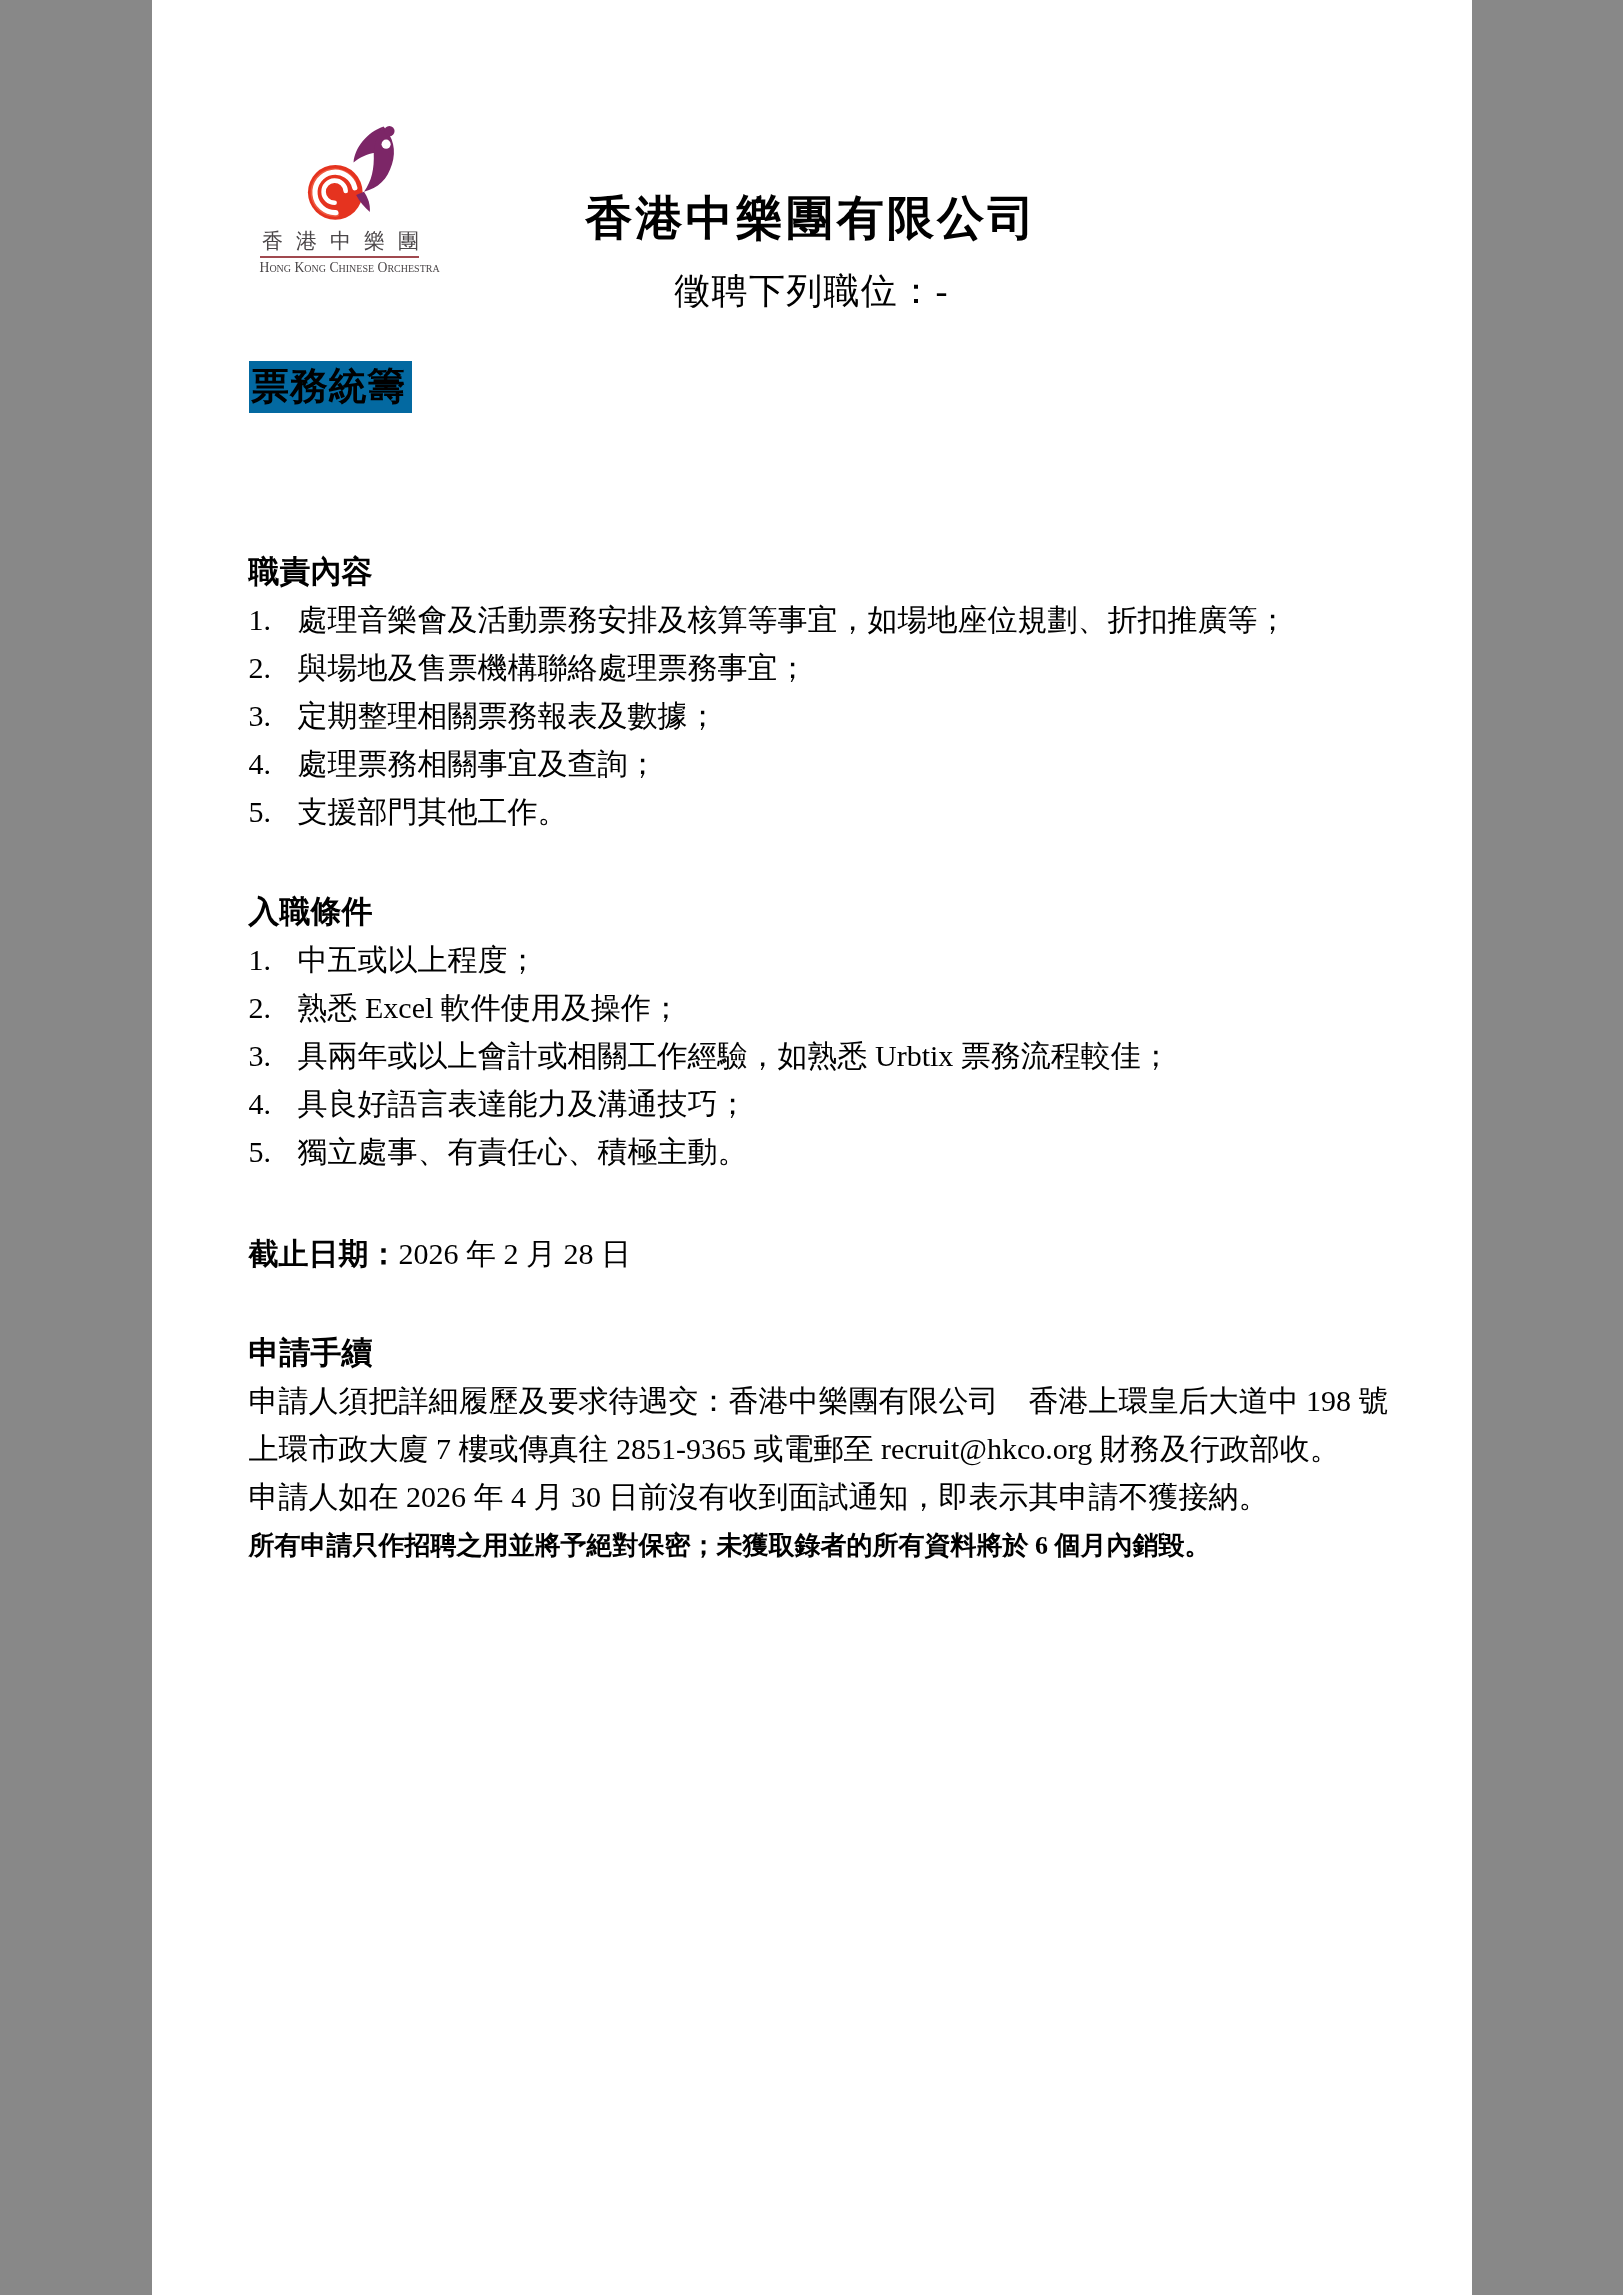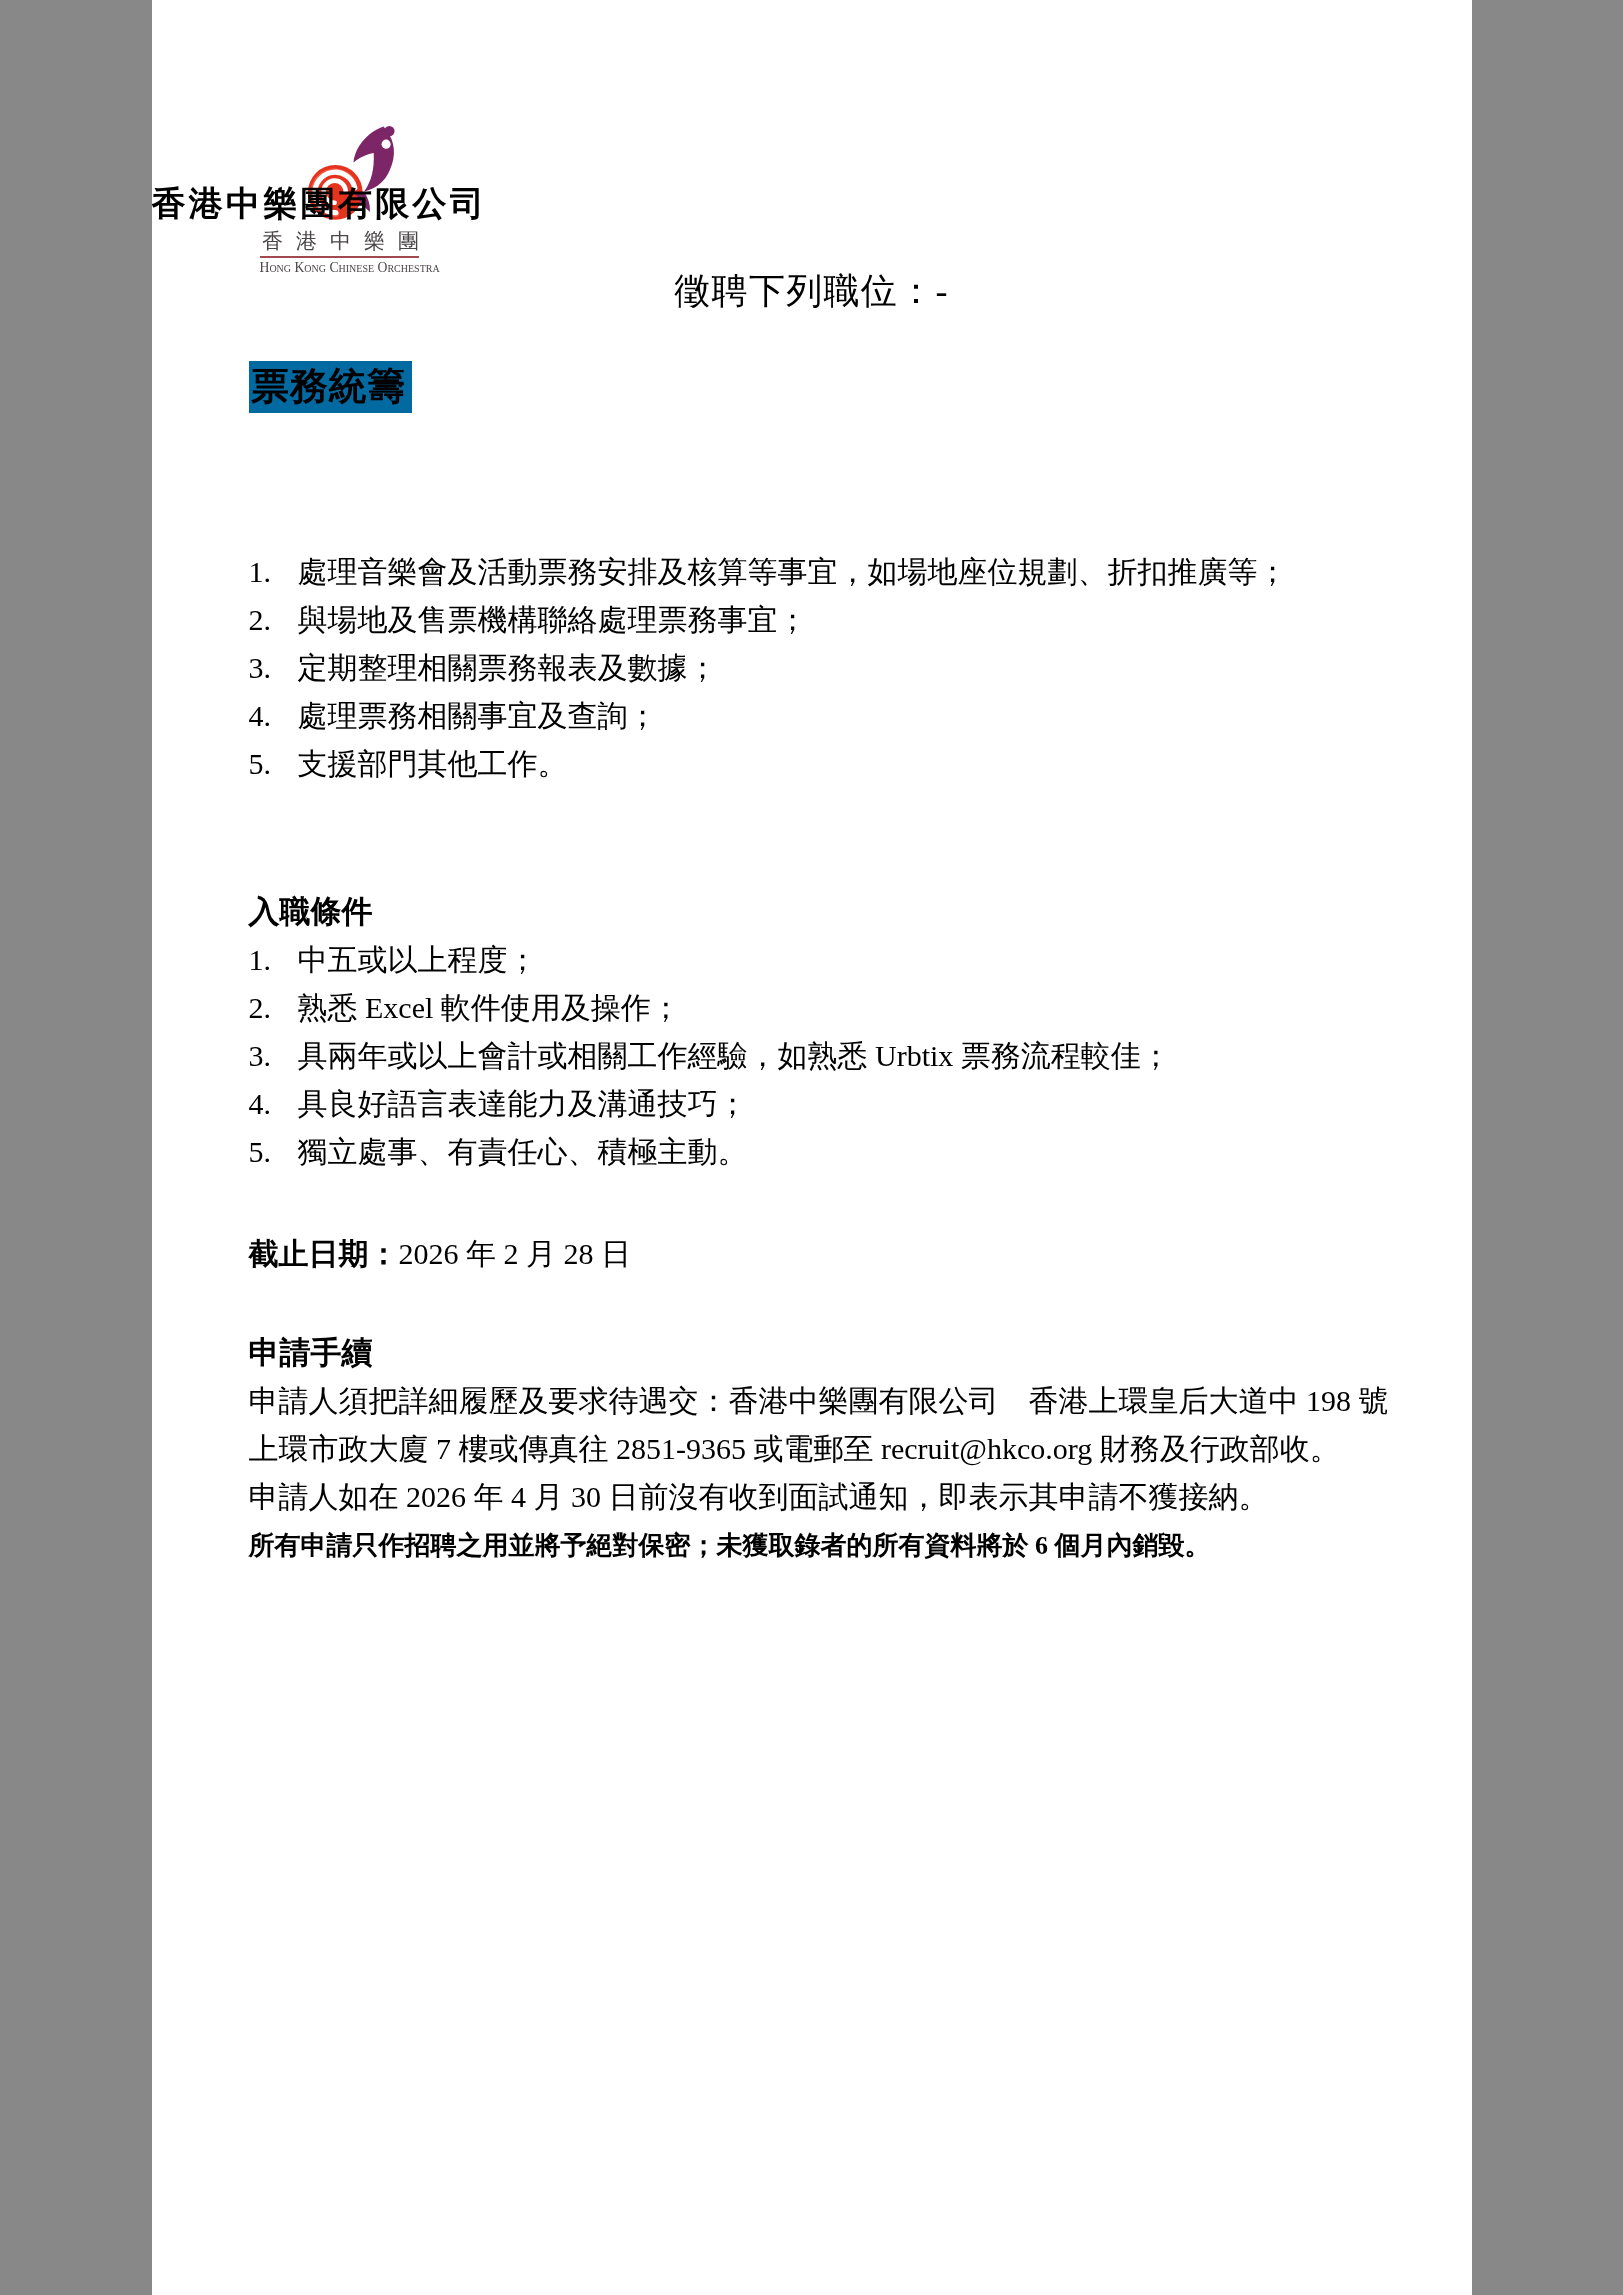--- a/index.html
+++ b/index.html
@@ -22,22 +22,22 @@
     color:#4a4648;white-space:nowrap;text-align:left;padding-left:2.6px;
   }
   .logo-rule{height:2px;background:#a0494f;margin-top:1.3px;width:159px;}
   .logo-en{
     margin-top:2px;font-size:13.7px;font-variant:small-caps;
     color:#4a4648;white-space:nowrap;text-align:left;letter-spacing:0px;
   }
 
   
   .title{
-    left:0;right:0;top:162px;text-align:left;
-    font-size:34px;font-weight:bold;letter-spacing:3.3px;line-height:1.1;
+    left:0;right:0;top:162px;text-align:center;
+    font-size:47px;font-weight:bold;letter-spacing:3.3px;line-height:1.1;
   }
   .subtitle{
     left:0;right:0;top:272px;text-align:center;
     font-size:36px;letter-spacing:1.3px;line-height:1.1;
   }
 
   
   .job-title{left:97px;top:361px;}
   .hl{
     display:inline-block;background:#0369a1;
@@ -87,20 +87,21 @@
   </div>
 
   <h1 class="abs title">香港中樂團有限公司</h1>
   <div class="abs subtitle">徵聘下列職位：-</div>
 
   <div class="abs job-title">
     <span class="hl">票務統籌</span>
   </div>
 
   <section class="abs sec" id="duties">
+    <h2 class="sec-h">職責內容</h2>
     <div>
         <div class="row">
           <span class="num">1.</span>
           <span class="txt">處理音樂會及活動票務安排及核算等事宜，如場地座位規劃、折扣推廣等；</span>
         </div>
         <div class="row">
           <span class="num">2.</span>
           <span class="txt">與場地及售票機構聯絡處理票務事宜；</span>
         </div>
         <div class="row">

